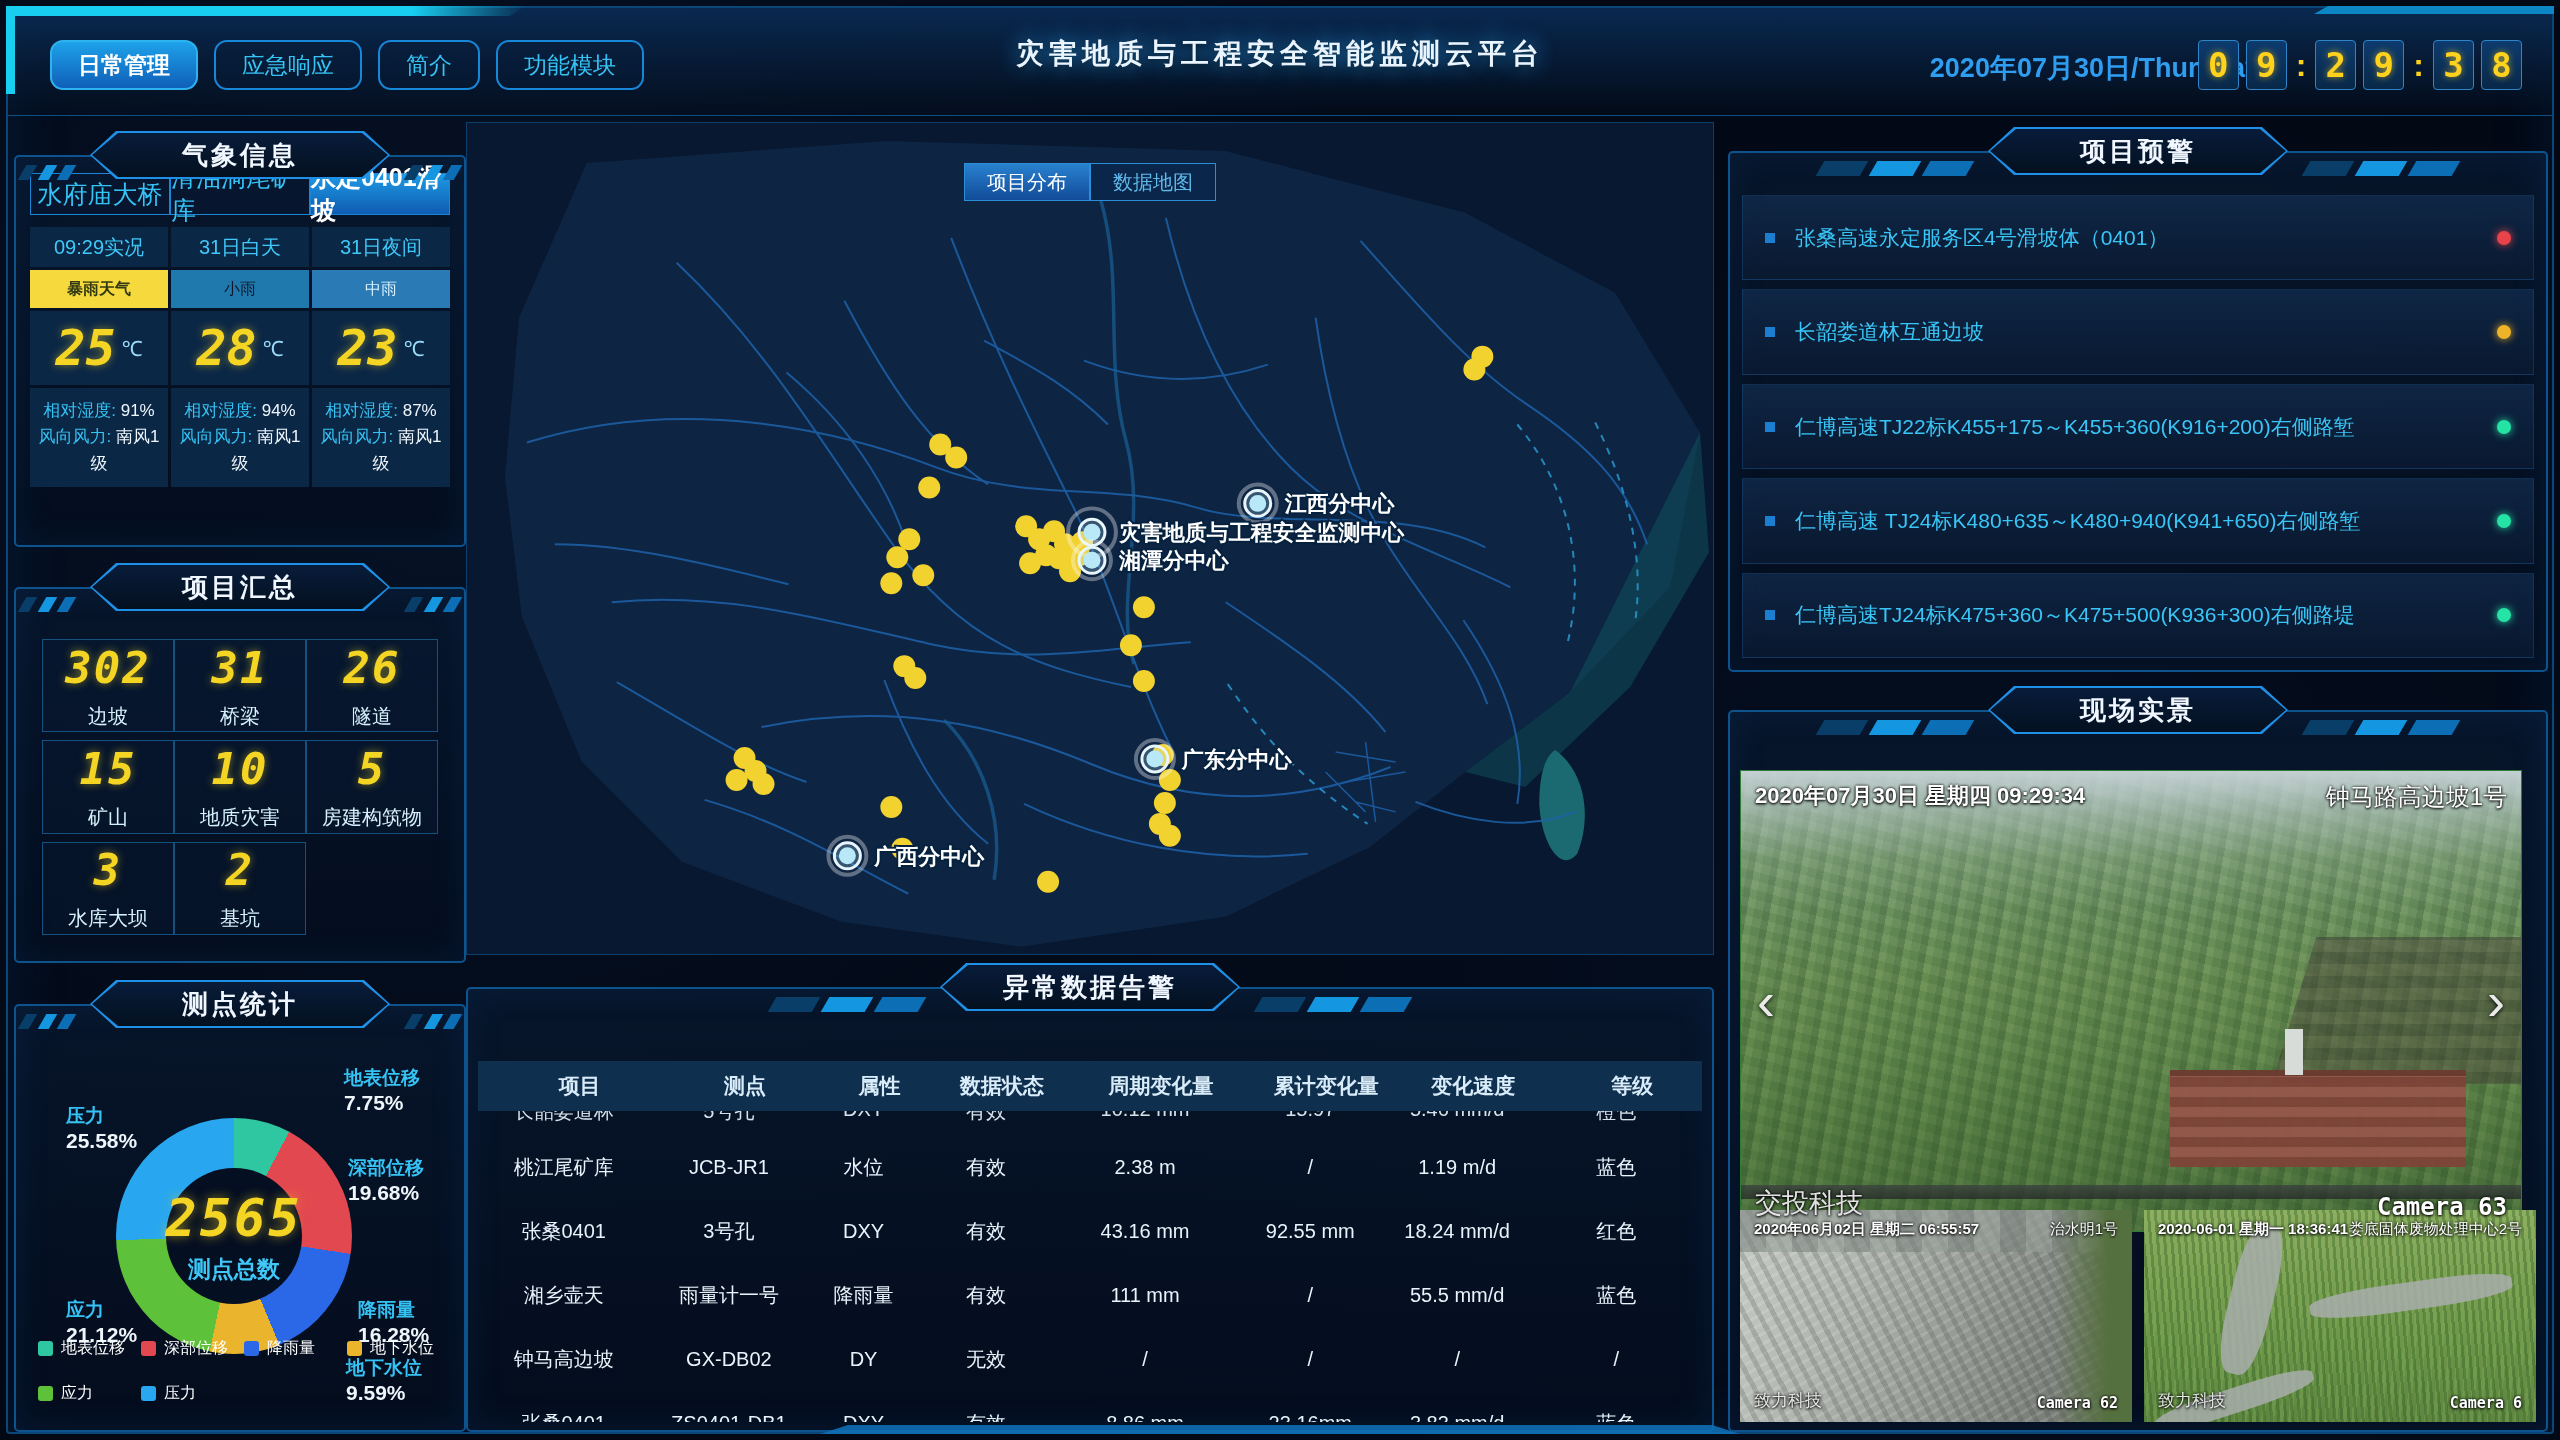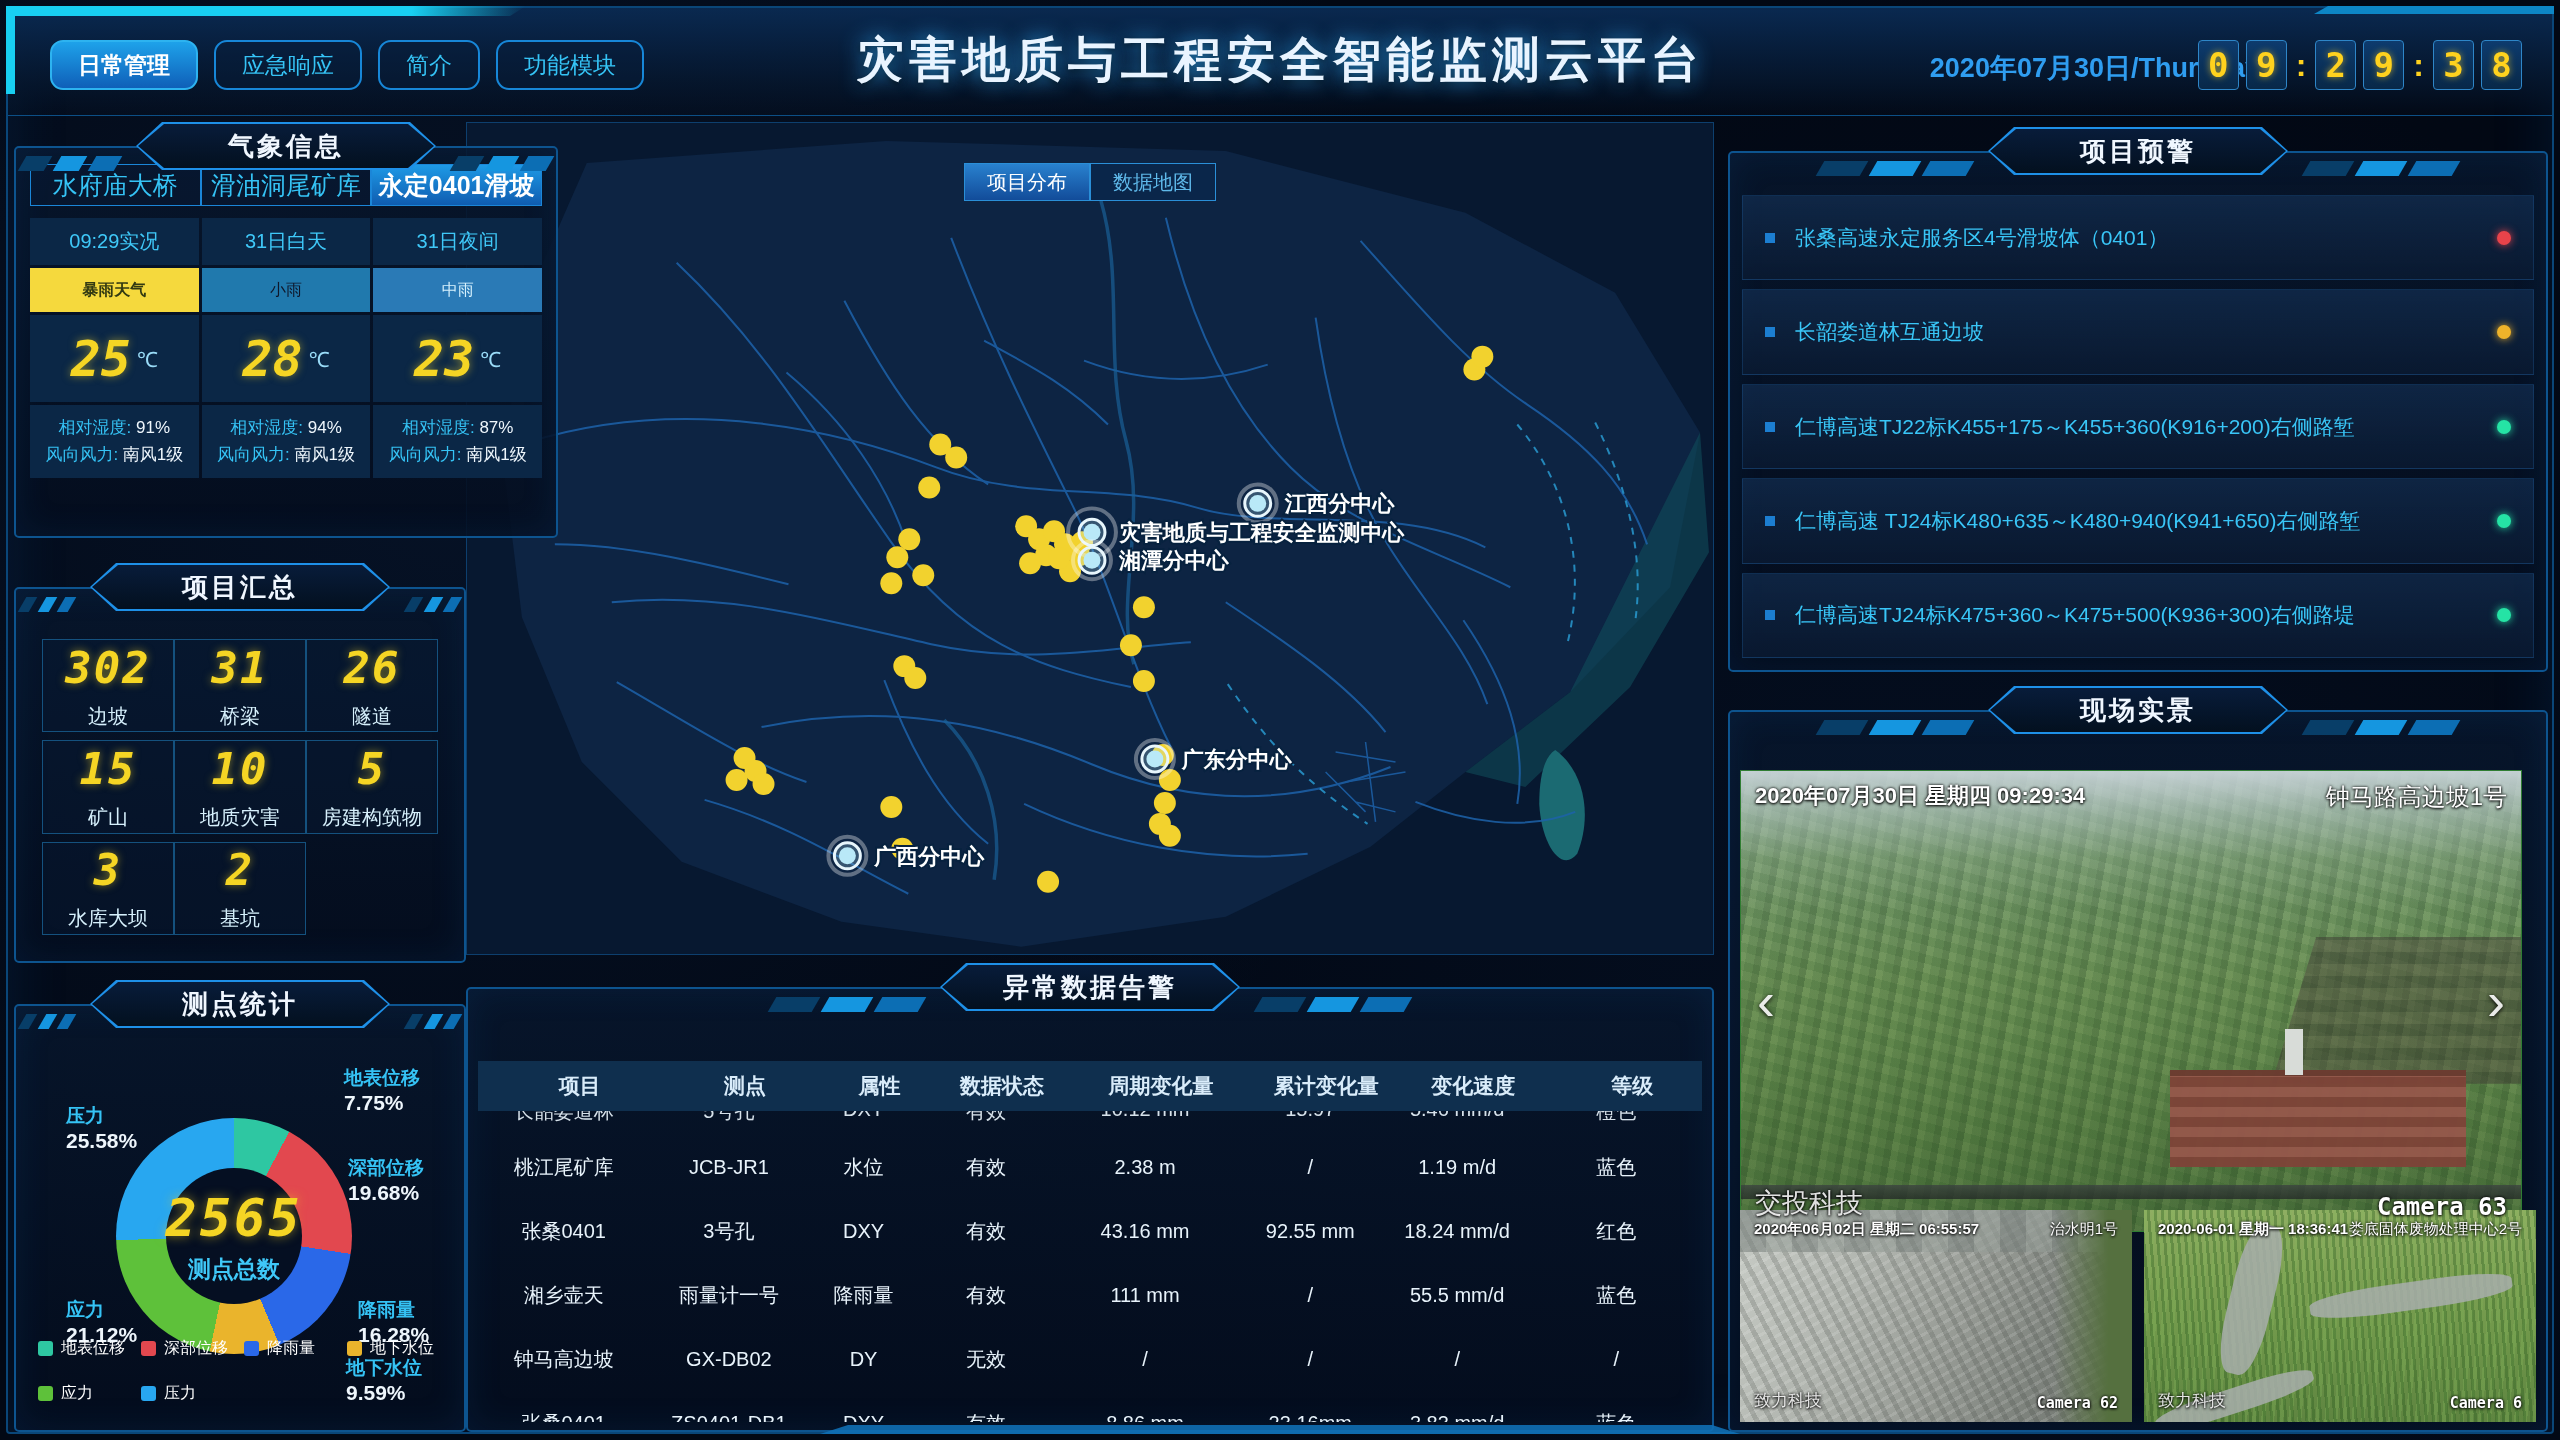--- a/index.html
+++ b/index.html
@@ -27,22 +27,22 @@
     clip-path:polygon(0 100%,28px 0,calc(100% - 28px) 0,100% 100%); z-index:5; opacity:.9; }
 
   
   .header { position:absolute; left:8px; top:8px; right:8px; height:108px;
     background:linear-gradient(180deg, rgba(10,42,82,.95), rgba(6,24,48,.75) 70%, rgba(4,16,34,.15));
     border-bottom:1px solid #0c4f86; z-index:4; }
   .main-nav { position:absolute; left:42px; top:32px; display:flex; gap:16px; }
   .nav-btn { height:50px; padding:0 26px; border-radius:13px; border:2px solid #1787d8;
     background:rgba(8,30,60,.4); color:#35c3f5; font-size:23px; font-family:inherit; cursor:pointer; }
   .nav-btn.active { background:linear-gradient(180deg,#1ea2ea,#0f5fb8); color:#fff; border-color:#2db3f0; font-weight:bold; }
-  .page-title { position:absolute; left:50%; top:52px; transform:translate(-50%,-50%);
-    font-size:48px; font-weight:bold; letter-spacing:5px; color:#e9f4ff;
+  .page-title { position:absolute; left:50%; top:46px; transform:translate(-50%,-50%);
+    font-size:28px; font-weight:bold; letter-spacing:5px; color:#e9f4ff;
     text-shadow:0 0 20px #2a9ae8, 0 2px 6px #000; white-space:nowrap; }
   .date-text { position:absolute; right:292px; top:42px; color:#2f9df0; font-size:27px; font-weight:bold; }
   .clock { position:absolute; right:30px; top:32px; display:flex; gap:7px; align-items:center; }
   .digit { width:41px; height:50px; border:1px solid #2e86c8; border-radius:4px;
     background:linear-gradient(180deg,#0d3b6e,#082848); color:#ffd21e;
     font:bold 34px "DejaVu Sans Mono", monospace; display:flex; align-items:center; justify-content:center;
     text-shadow:0 0 7px rgba(255,210,30,.65); }
   .colon { color:#ffd21e; font-size:32px; font-weight:bold; margin:0 2px; }
 
   
@@ -60,21 +60,21 @@
     display:flex; align-items:center; justify-content:center;
     color:#f0f7ff; font-size:26px; font-weight:bold; letter-spacing:3px; white-space:nowrap; }
   .deco { position:absolute; top:34px; height:15px; display:flex; gap:9px; z-index:2;
     width:min(150px, calc(50% - 176px)); }
   .deco span { flex:1; transform:skewX(-30deg); }
   .deco span:nth-child(1){ background:#083e68; } .deco span:nth-child(2){ background:#1596e0; }
   .deco span:nth-child(3){ background:#0c6eb4; }
   .deco.l { right:calc(50% + 168px); } .deco.r { left:calc(50% + 168px); }
 
   
-  #weather { left:14px; top:122px; width:544px; height:416px; }
+  #weather { left:14px; top:131px; width:452px; height:416px; }
   .w-tabs { position:absolute; top:16px; left:14px; right:14px; display:flex; }
   .w-tab { flex:1; height:42px; border:1px solid #1b86d8; color:#35c3f5; font-size:25px;
     display:flex; align-items:center; justify-content:center; background:rgba(10,30,60,.3); cursor:pointer; }
   .w-tab.active { background:linear-gradient(180deg,#1e9ae6,#0f5cb0); color:#fff; font-weight:bold; }
   .w-grid { position:absolute; top:70px; left:14px; right:14px; bottom:58px; display:flex; gap:3px; }
   .w-col { flex:1; display:flex; flex-direction:column; gap:3px; }
   .w-cell { background:#0b2746; display:flex; align-items:center; justify-content:center; }
   .w-time { height:50px; color:#3fc8f8; font-size:20px; }
   .w-cond { height:46px; font-size:16px; background:#14456e; color:#cdeefc; }
   .w-cond.storm { background:#f5d93d; color:#333a12; font-weight:bold; }

